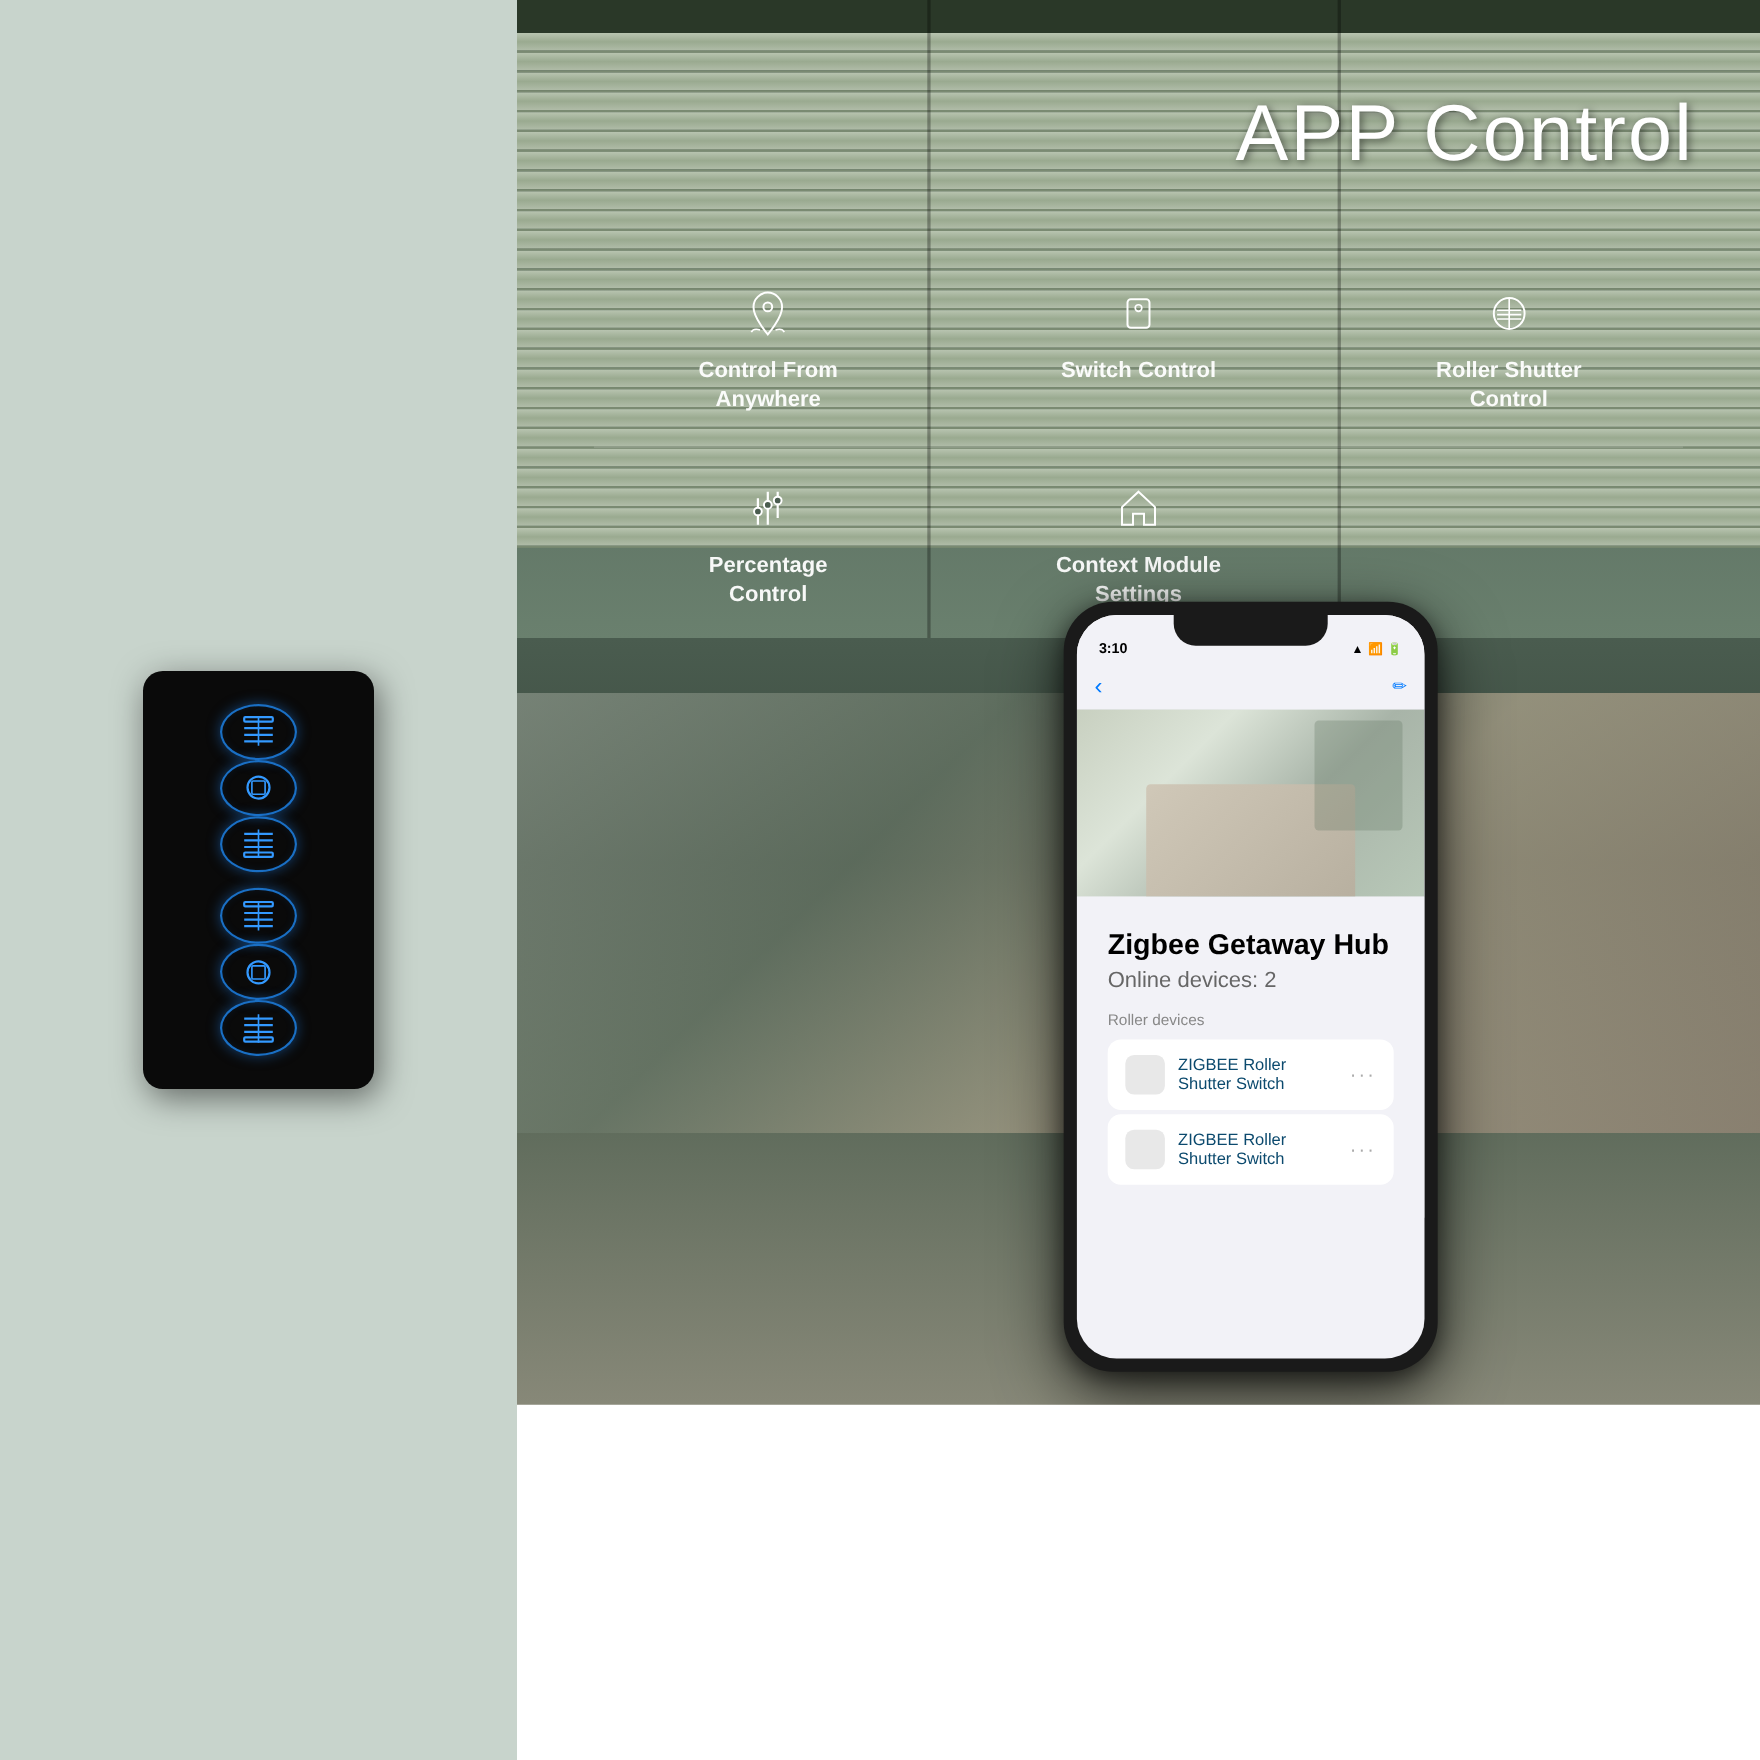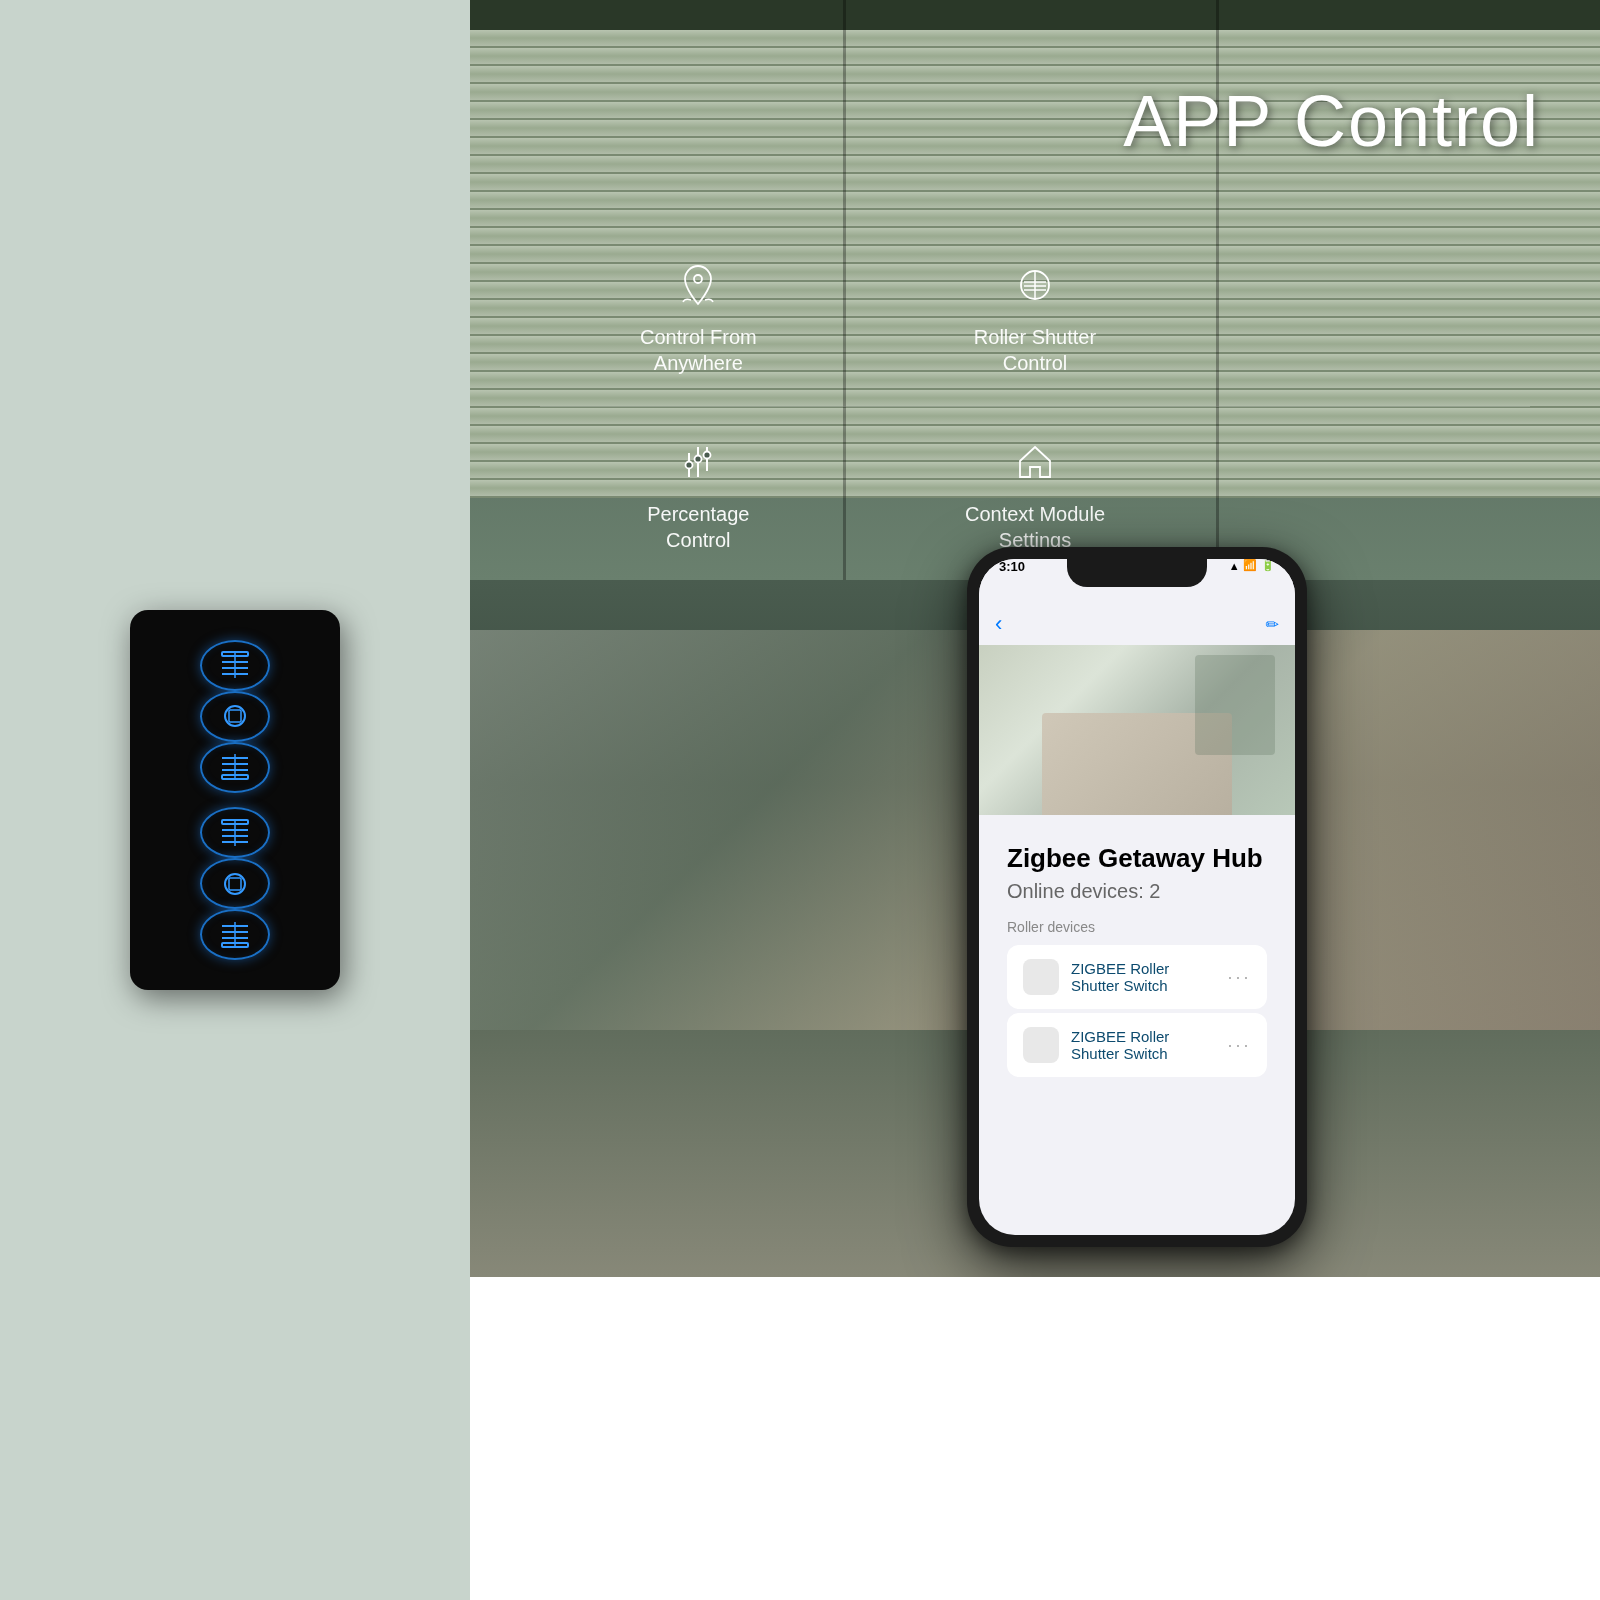--- a/index.html
+++ b/index.html
@@ -130,21 +130,21 @@
     }
 
     .feature-icon svg {
       stroke: white;
       fill: none;
       stroke-width: 1.5;
     }
 
     .feature-label {
       font-size: 20px;
-      font-weight: 400;
+      font-weight: 700;
       line-height: 1.3;
       color: rgba(255,255,255,0.95);
     }
 
     
     .room-bottom {
       position: absolute;
       top: 580px;
       left: 0;
       width: 100%;
@@ -189,21 +189,21 @@
       background: #f2f2f7;
       border-radius: 36px;
       overflow: hidden;
       position: relative;
     }
 
     .phone-status-bar {
       height: 44px;
       background: #f2f2f7;
       display: flex;
-      align-items: flex-start;
+      align-items: flex-end;
       padding: 0 20px 6px;
       font-size: 13px;
       font-weight: 600;
       color: #000;
     }
 
     .phone-status-bar .time {
       flex: 1;
     }
 
@@ -406,20 +406,29 @@
         <svg width="46" height="46" viewBox="0 0 46 46">
           <path d="M23 4C16 4 10 10 10 17c0 10 13 25 13 25s13-15 13-25c0-7-6-13-13-13z" stroke="white" stroke-width="1.8" fill="none"></path>
           <circle cx="23" cy="17" r="4" stroke="white" stroke-width="1.8" fill="none"></circle>
           <path d="M16 38 Q10 36 8 40" stroke="white" stroke-width="1.5" fill="none"></path>
           <path d="M30 38 Q36 36 38 40" stroke="white" stroke-width="1.5" fill="none"></path>
         </svg>
       </div>
       <span class="feature-label">Control From<br>Anywhere</span>
     </div>
 
+    <div class="feature-item">
+      <div class="feature-icon">
+        <svg width="46" height="46" viewBox="0 0 46 46">
+          <rect x="13" y="10" width="20" height="26" rx="3" stroke="white" stroke-width="1.8" fill="none"></rect>
+          <circle cx="23" cy="18" r="3" stroke="white" stroke-width="1.5" fill="none"></circle>
+        </svg>
+      </div>
+      <span class="feature-label">Switch Control</span>
+    </div>
 
     <div class="feature-item">
       <div class="feature-icon">
         <svg width="46" height="46" viewBox="0 0 46 46">
           <circle cx="23" cy="23" r="14" stroke="white" stroke-width="1.8" fill="none"></circle>
           <line x1="12" y1="20" x2="34" y2="20" stroke="white" stroke-width="1.5"></line>
           <line x1="12" y1="24" x2="34" y2="24" stroke="white" stroke-width="1.5"></line>
           <line x1="12" y1="28" x2="34" y2="28" stroke="white" stroke-width="1.5"></line>
           <line x1="23" y1="9" x2="23" y2="37" stroke="white" stroke-width="1.5"></line>
         </svg>

